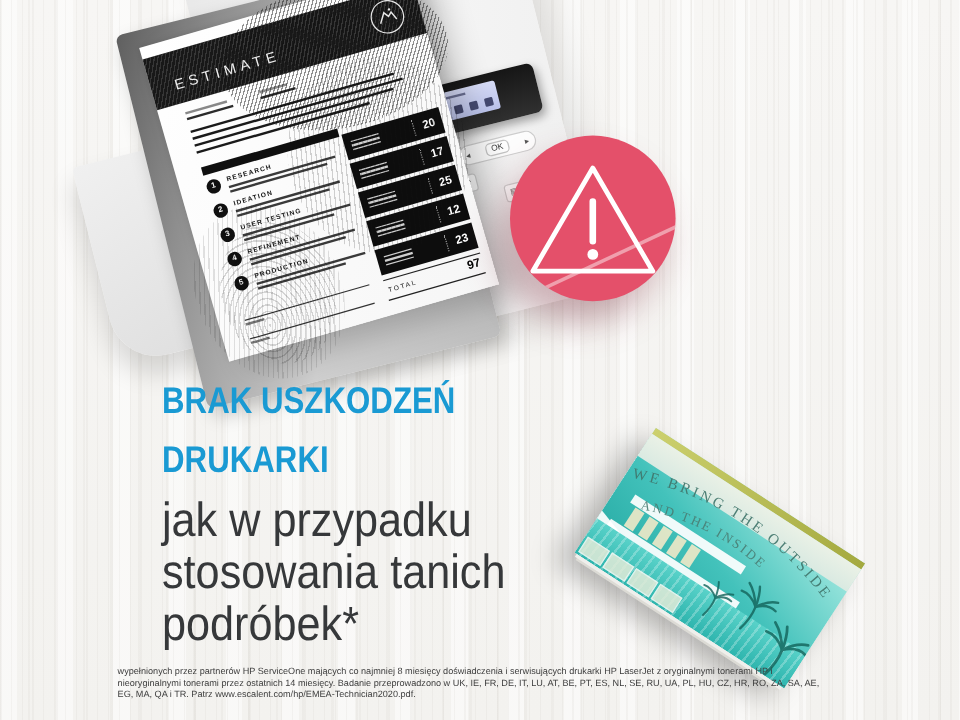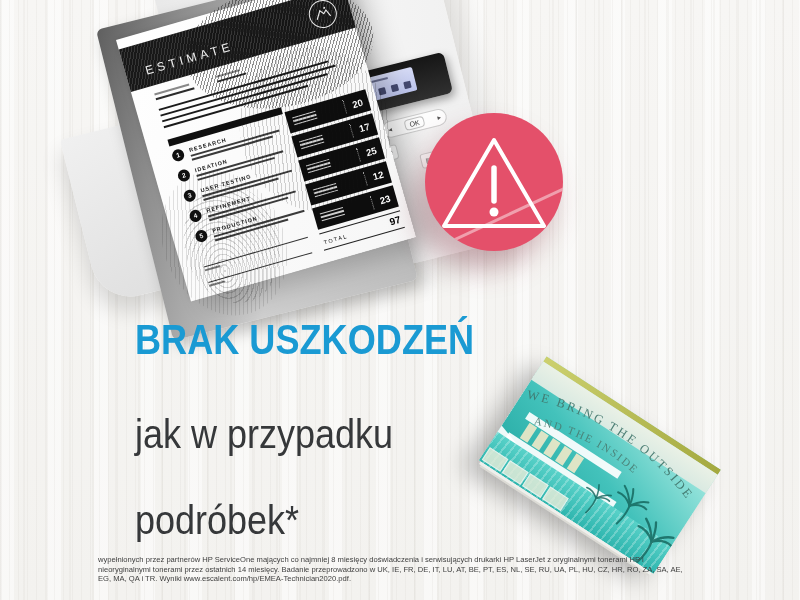--- a/index.html
+++ b/index.html
@@ -78,21 +78,21 @@
   .sm4{left:8px;top:168px;width:95px;height:120px;opacity:.5;
     background:repeating-radial-gradient(ellipse at 35% 70%, rgba(0,0,0,0.3) 0 1px, transparent 1px 4px);}
 
   
   .warn{left:425px;top:113px;width:138px;height:138px;border-radius:50%;background:#e4506a;z-index:8;overflow:hidden;
     box-shadow:-10px 18px 28px rgba(140,60,75,0.35);}
   .warn-streak{position:absolute;left:-25px;top:104px;width:200px;height:3px;background:rgba(255,255,255,0.45);
     transform:rotate(-25deg);}
 
   
-  .hl{left:135px;color:#1a9ad3;font-weight:bold;font-size:43px;line-height:1;white-space:nowrap;z-index:6;text-decoration:underline;}
+  .hl{left:135px;color:#1a9ad3;font-weight:bold;font-size:31px;line-height:1;white-space:nowrap;z-index:6;text-decoration:underline;}
   .hl>span{display:inline-block;transform:scaleX(0.84);transform-origin:left;}
   .sub{left:135px;color:#36383a;font-weight:400;font-size:40px;line-height:1;white-space:nowrap;z-index:6;}
   .sub>span{display:inline-block;transform:scaleX(0.9);transform-origin:left;}
 
   
   .mag{left:496px;top:403px;width:208px;height:124px;transform:rotate(33deg);z-index:4;
     box-shadow:0 5px 0 -2px #efefec, 0 9px 0 -4px #dcdbd5, -10px 16px 24px rgba(0,0,0,0.28);}
   .mag-cover{position:absolute;inset:0;overflow:hidden;background:#bfe4db;}
   .mag-stripe{position:absolute;left:0;right:0;top:0;height:6px;background:linear-gradient(90deg,#ccd06e,#a4a93f);}
   .mag-band{position:absolute;left:0;right:0;top:6px;height:36px;background:linear-gradient(180deg,#eaf1e6,#cfe5df);}
@@ -252,21 +252,23 @@
   <div class="abs warn">
     <svg width="138" height="138" viewBox="0 0 138 138">
       <path d="M69,27 L119,113 L19,113 Z" fill="none" stroke="#ffffff" stroke-width="4" stroke-linejoin="round"></path>
       <line x1="69" y1="55" x2="69" y2="88" stroke="#ffffff" stroke-width="5.5" stroke-linecap="round"></line>
       <circle cx="69" cy="99" r="4.5" fill="#ffffff"></circle>
     </svg>
     <div class="warn-streak"></div>
   </div>
 
   <div class="abs hl" style="top:318px;"><span>BRAK USZKODZEŃ</span></div>
+  <div class="abs hl" style="top:367px;"><span>DRUKARKI</span></div>
   <div class="abs sub" style="top:414px;"><span>jak w przypadku</span></div>
+  <div class="abs sub" style="top:457px;"><span>stosowania tanich</span></div>
   <div class="abs sub" style="top:500px;"><span>podróbek*</span></div>
 
   <div class="abs mag">
     <div class="mag-cover">
       <div class="mag-stripe"></div>
       <div class="mag-band"></div>
       <div class="mag-img">
         <div class="slab" style="left:16px;top:28px;width:110px;height:8px;"></div>
         <div class="win" style="left:22px;top:37px;width:9px;height:18px;"></div>
         <div class="win" style="left:36px;top:37px;width:9px;height:18px;"></div>
@@ -319,16 +321,16 @@
         <text font-family="Liberation Serif, serif" font-size="11" letter-spacing="2" fill="#4a7d73" opacity="0.9">
           <textPath href="#arc2">AND THE INSIDE</textPath>
         </text>
       </svg>
     </div>
   </div>
 
   <div class="abs footnote">
     <div>wypełnionych przez partnerów HP ServiceOne mających co najmniej 8 miesięcy doświadczenia i serwisujących drukarki HP LaserJet z oryginalnymi tonerami HP i</div>
     <div>nieoryginalnymi tonerami przez ostatnich 14 miesięcy. Badanie przeprowadzono w UK, IE, FR, DE, IT, LU, AT, BE, PT, ES, NL, SE, RU, UA, PL, HU, CZ, HR, RO, ZA, SA, AE,</div>
-    <div>EG, MA, QA i TR. Wyniki www.escalent.com/hp/EMEA-Technician2020.pdf.</div>
+    <div>EG, MA, QA i TR. Patrz www.escalent.com/hp/EMEA-Technician2020.pdf.</div>
   </div>
 
 </div>
 
 </body></html>

